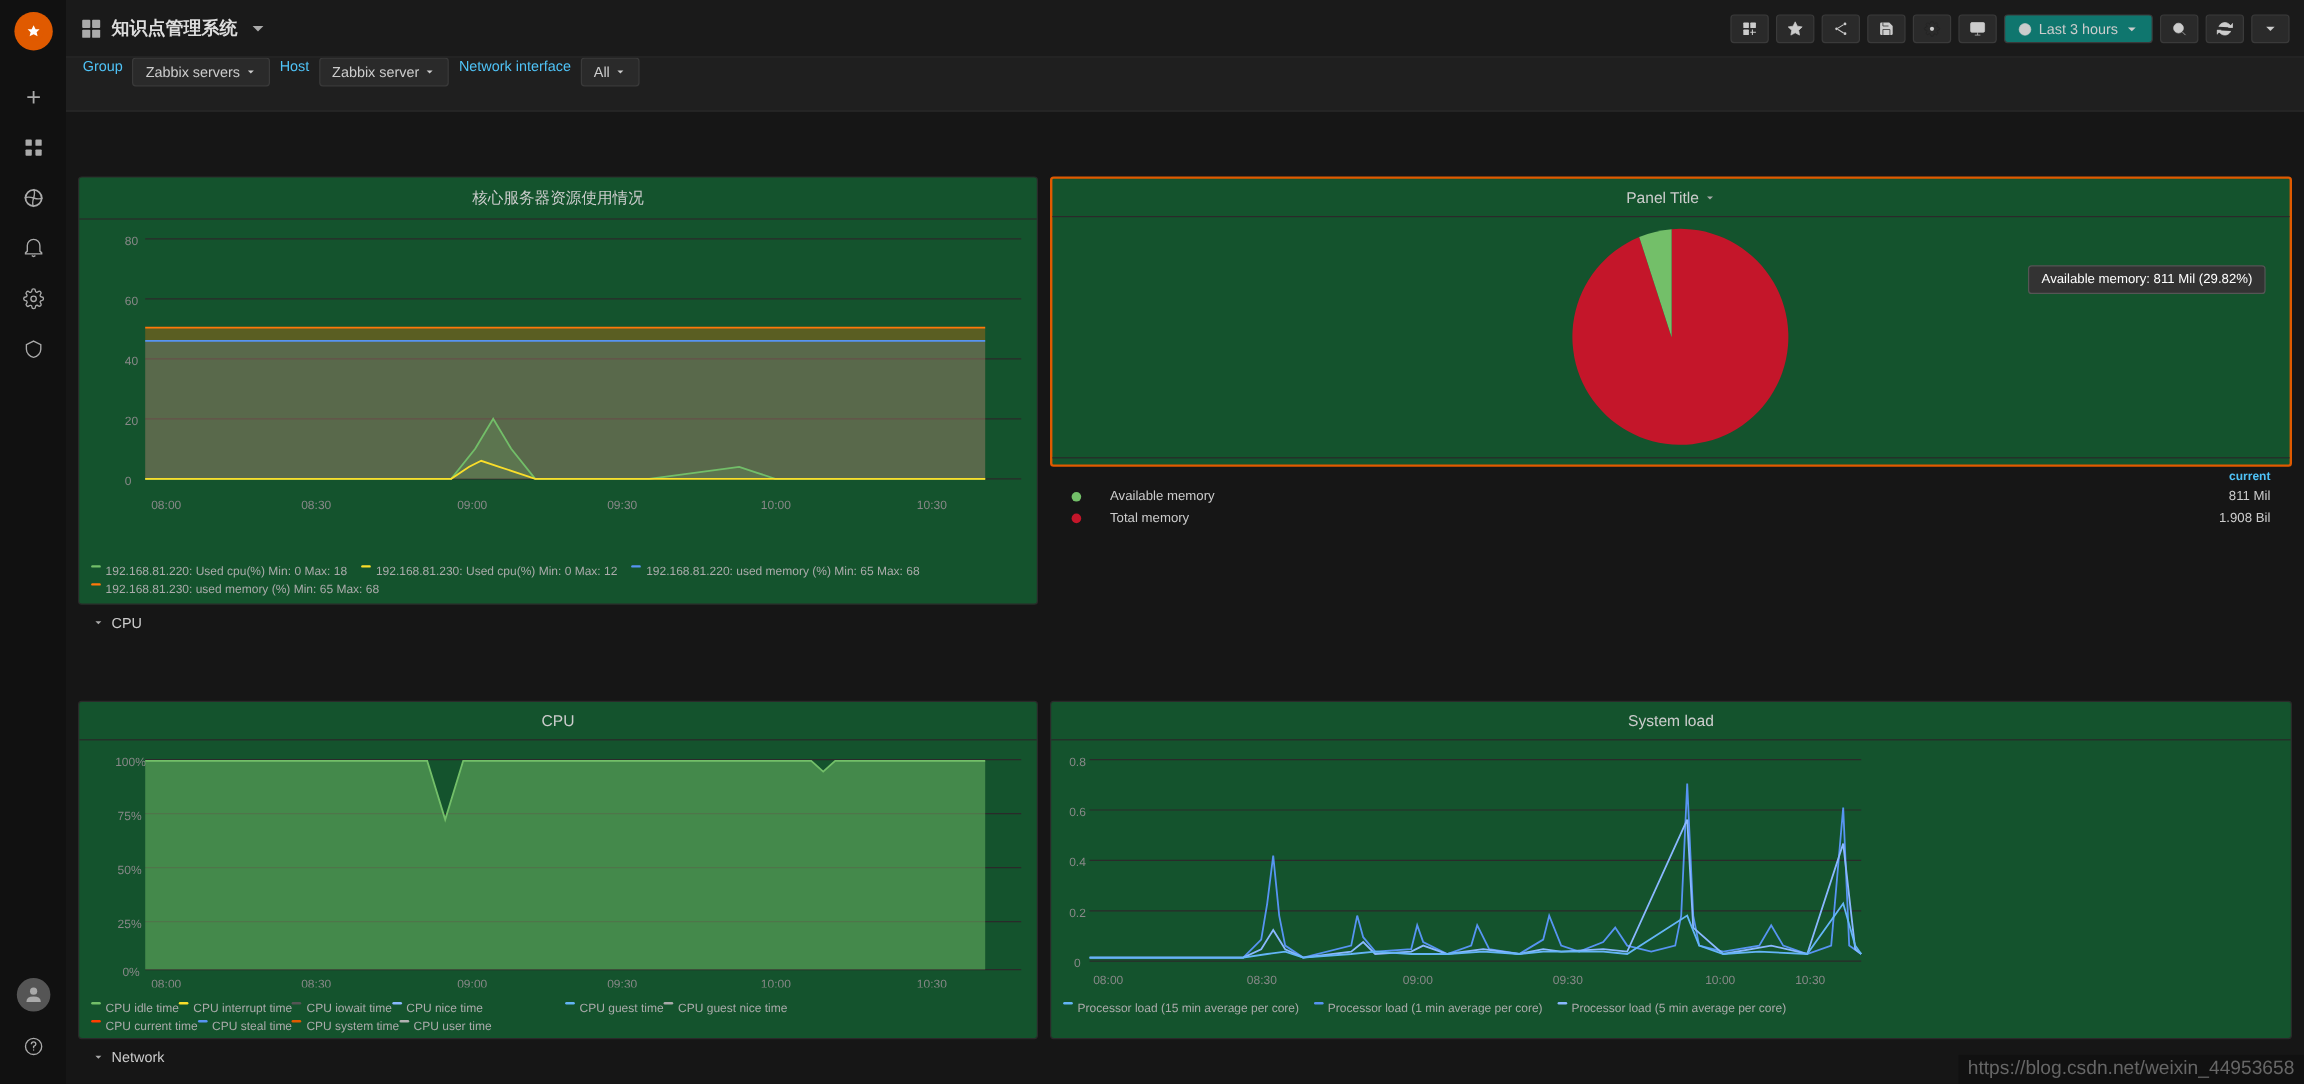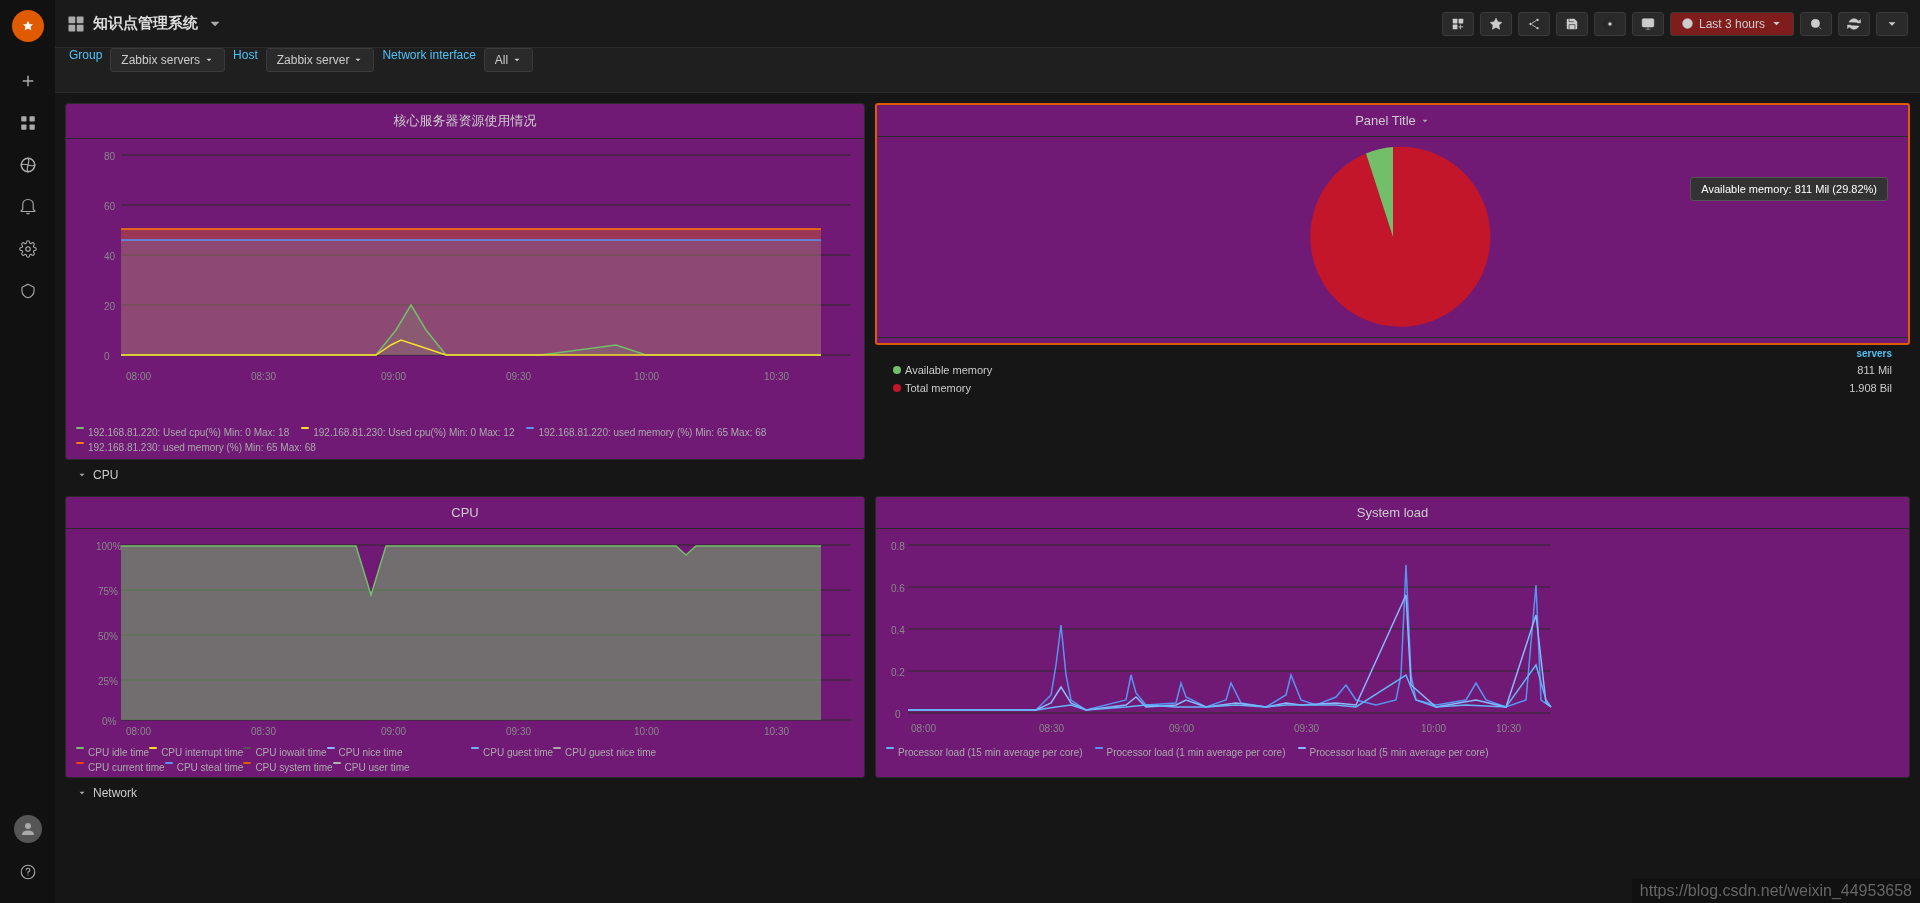--- a/index.html
+++ b/index.html
@@ -18,38 +18,38 @@
 
     
     #topbar {
       position: fixed; left: 55px; top: 0; right: 0; height: 48px; background: #1a1a1a; display: flex; align-items: center; padding: 0 12px; border-bottom: 1px solid #2a2a2a; z-index: 99;
     }
     .topbar-title { display: flex; align-items: center; gap: 8px; font-size: 15px; font-weight: 600; color: #ddd; }
     .topbar-title svg { width: 18px; height: 18px; fill: #aaa; }
     .topbar-right { margin-left: auto; display: flex; align-items: center; gap: 6px; }
     .topbar-btn { background: #2a2a2a; border: 1px solid #3a3a3a; border-radius: 3px; padding: 4px 8px; color: #ccc; cursor: pointer; display: flex; align-items: center; gap: 4px; font-size: 12px; }
     .topbar-btn svg { width: 14px; height: 14px; fill: currentColor; }
-    .time-btn { background: #7f1d1d; border: 1px solid #3a3a3a; border-radius: 3px; padding: 4px 10px; color: #ccc; display: flex; align-items: center; gap: 5px; cursor: pointer; font-size: 12px; }
+    .time-btn { background: #0f766e; border: 1px solid #3a3a3a; border-radius: 3px; padding: 4px 10px; color: #ccc; display: flex; align-items: flex-end; gap: 5px; cursor: pointer; font-size: 12px; }
     .time-btn svg { width: 13px; height: 13px; fill: #ccc; }
 
     
     #filterbar {
       position: fixed; left: 55px; top: 48px; right: 0; height: 45px; background: #1f1f1f; display: flex; align-items: flex-start; padding: 0 14px; border-bottom: 1px solid #2a2a2a; z-index: 98; gap: 8px;
     }
     .filter-label { color: #4fc3f7; font-size: 12px; font-weight: 500; }
     .filter-btn { background: #2a2a2a; border: 1px solid #3a3a3a; border-radius: 3px; padding: 4px 10px; color: #ccc; cursor: pointer; display: flex; align-items: center; gap: 4px; font-size: 12px; }
     .filter-btn svg { width: 10px; height: 10px; fill: currentColor; }
 
     
     #main {
       position: absolute; left: 55px; top: 93px; right: 0; bottom: 0; padding: 10px; overflow-y: auto; background: #161616;
     }
 
     
-    .panel { background: #701a75; border: 1px solid #2a2a2a; border-radius: 3px; position: relative; }
+    .panel { background: #14532d; border: 1px solid #2a2a2a; border-radius: 3px; position: relative; margin-top: 44px; }
     .panel.highlighted { border: 2px solid #e05a00; }
     .panel-title-bar { padding: 8px 12px; font-size: 13px; color: #ccc; font-weight: 500; border-bottom: 1px solid #2a2a2a; display: flex; align-items: center; justify-content: center; }
     .panel-title-bar .title-text { display: flex; align-items: center; gap: 4px; }
     .panel-title-bar svg { width: 10px; height: 10px; fill: #aaa; }
 
     
     .chart-container { padding: 6px 10px 8px 10px; position: relative; }
     .chart-svg { display: block; }
     .chart-legend { padding: 4px 10px 6px 10px; display: flex; flex-wrap: wrap; gap: 4px 12px; font-size: 10px; color: #aaa; }
     .legend-item { display: flex; align-items: flex-start; gap: 4px; }
@@ -60,21 +60,21 @@
     .section-header svg { width: 10px; height: 10px; fill: #aaa; }
 
     
     .bottom-row { display: grid; grid-template-columns: 800px 1fr; gap: 10px; margin-top: 10px; }
 
     
     .pie-panel { display: flex; flex-direction: column; height: 242px; }
     .pie-area { flex: 1; display: flex; align-items: center; justify-content: center; position: relative; }
     .pie-legend-area { padding: 8px 16px; border-top: 1px solid #2a2a2a; }
     .pie-legend-row { display: flex; align-items: center; justify-content: space-between; padding: 3px 0; font-size: 11px; color: #ccc; }
-    .pie-legend-row .left { display: flex; align-items: center; gap: 4px; }
+    .pie-legend-row .left { display: flex; align-items: center; gap: 24px; }
     .pie-legend-row .dot { width: 8px; height: 8px; border-radius: 50%; }
     .pie-legend-header { display: flex; justify-content: flex-end; font-size: 10px; color: #4fc3f7; padding: 2px 0; font-weight: 600; }
     .tooltip-bubble { background: #333; border: 1px solid #555; border-radius: 3px; padding: 5px 10px; font-size: 11px; color: #fff; white-space: nowrap; position: absolute; }
 
     
     #urlbar { position: fixed; bottom: 0; right: 0; padding: 3px 8px; font-size: 16px; color: #666; background: #111; }
 
     
     .top-panels { display: grid; grid-template-columns: 800px 1fr; gap: 10px; }
   </style>
@@ -328,21 +328,21 @@
 
           <path d="M140 100 L113 16.5 A90 90 0 0 1 140 10 Z" fill="#73bf69"></path>
         </svg>
 
         <div class="tooltip-bubble" style="right:20px; top:40px;text-align:center;">
           <span>Available memory: 811 Mil (29.82%)</span>
         </div>
       </div>
       <div class="pie-legend-area">
         <div class="pie-legend-header">
-          <span>servers</span>
+          <span>current</span>
         </div>
         <div class="pie-legend-row">
           <div class="left">
             <div class="dot" style="background:#73bf69"></div>
             <span>Available memory</span>
           </div>
           <span>811 Mil</span>
         </div>
         <div class="pie-legend-row">
           <div class="left">

